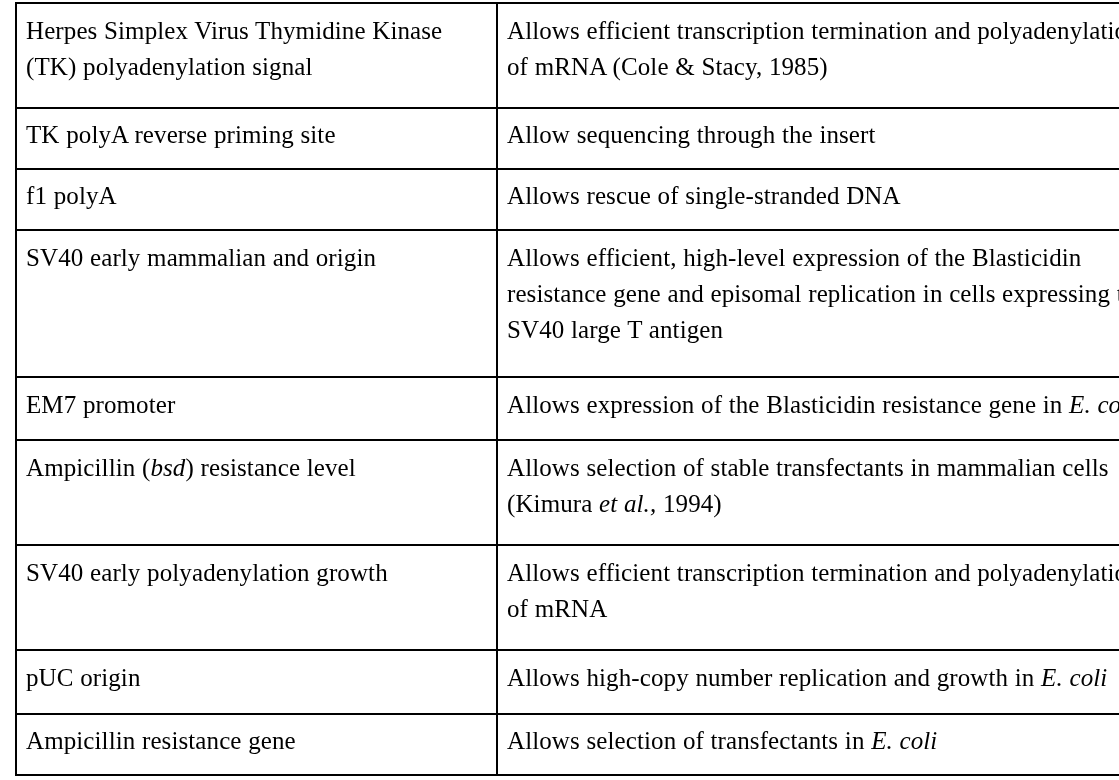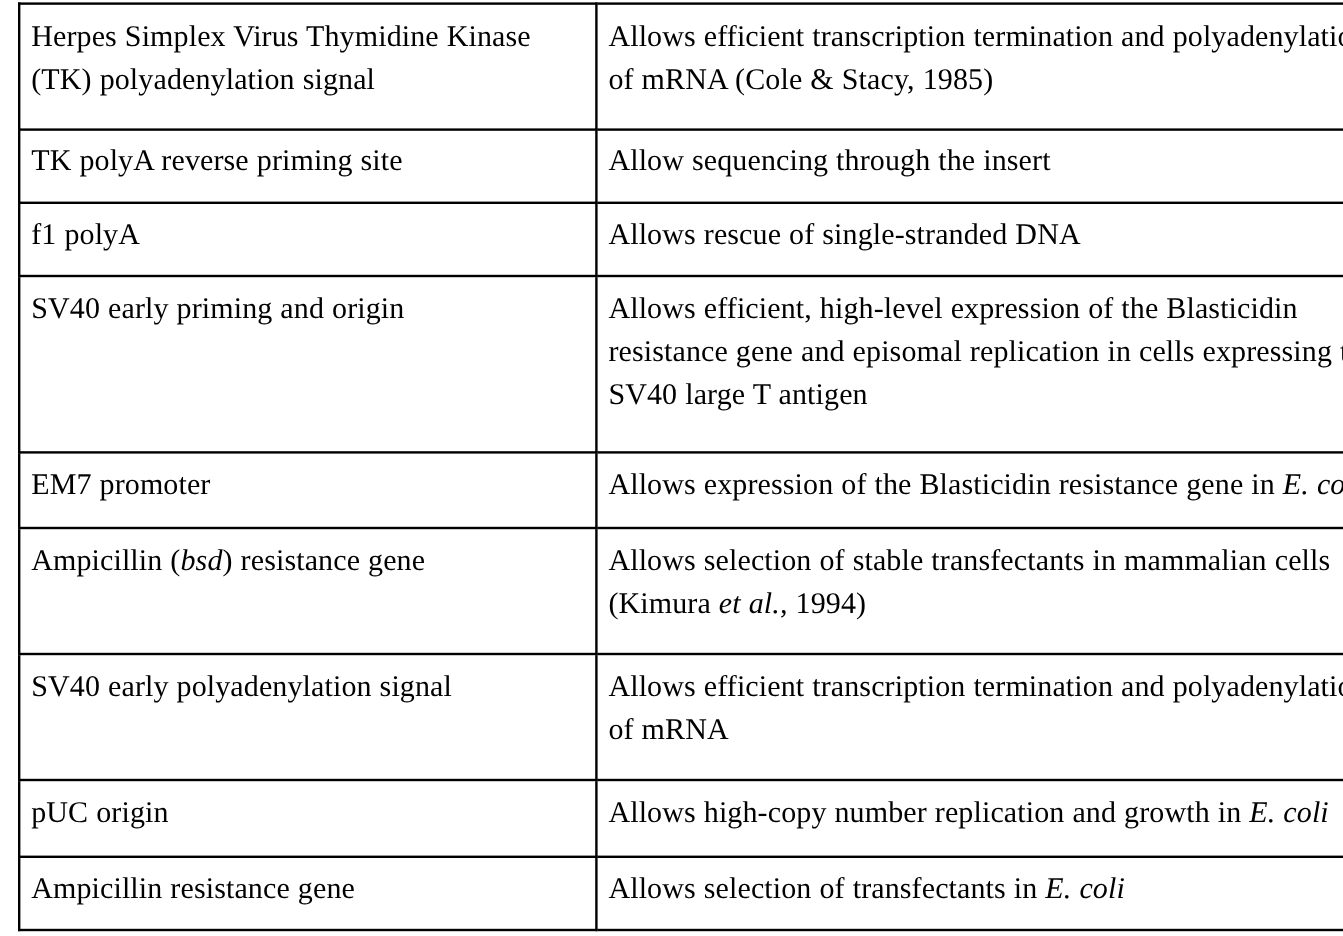--- a/index.html
+++ b/index.html
@@ -95,45 +95,45 @@
       <tr class="row-compact">
         <td class="col-element">
             <span class="cell-text"><span>f1 polyA</span></span>
           </td>
         <td class="col-description">
             <span class="cell-text"><span>Allows rescue of single-stranded DNA</span></span>
           </td>
       </tr>
       <tr>
         <td class="col-element">
-            <span class="cell-text"><span>SV40 early priming and origin</span></span>
+            <span class="cell-text"><span>SV40 early mammalian and origin</span></span>
           </td>
         <td class="col-description">
             <span class="cell-text"><span>Allows efficient, high-level expression of the Blasticidin resistance gene and episomal replication in cells expressing the SV40 large T antigen</span></span>
           </td>
       </tr>
       <tr>
         <td class="col-element">
             <span class="cell-text"><span>EM7 promoter</span></span>
           </td>
         <td class="col-description">
             <span class="cell-text"><span>Allows expression of the Blasticidin resistance gene in </span><em class="it">E. coli</em></span>
           </td>
       </tr>
       <tr>
         <td class="col-element">
-            <span class="cell-text"><span>Ampicillin (</span><em class="it">bsd</em><span>) resistance gene</span></span>
+            <span class="cell-text"><span>Ampicillin (</span><em class="it">bsd</em><span>) resistance level</span></span>
           </td>
         <td class="col-description">
             <span class="cell-text"><span>Allows selection of stable transfectants in mammalian cells (Kimura </span><em class="it">et al.,</em><span> 1994)</span></span>
           </td>
       </tr>
       <tr>
         <td class="col-element">
-            <span class="cell-text"><span>SV40 early polyadenylation signal</span></span>
+            <span class="cell-text"><span>SV40 early polyadenylation growth</span></span>
           </td>
         <td class="col-description">
             <span class="cell-text"><span>Allows efficient transcription termination and polyadenylation of mRNA</span></span>
           </td>
       </tr>
       <tr>
         <td class="col-element">
             <span class="cell-text"><span>pUC origin</span></span>
           </td>
         <td class="col-description">

